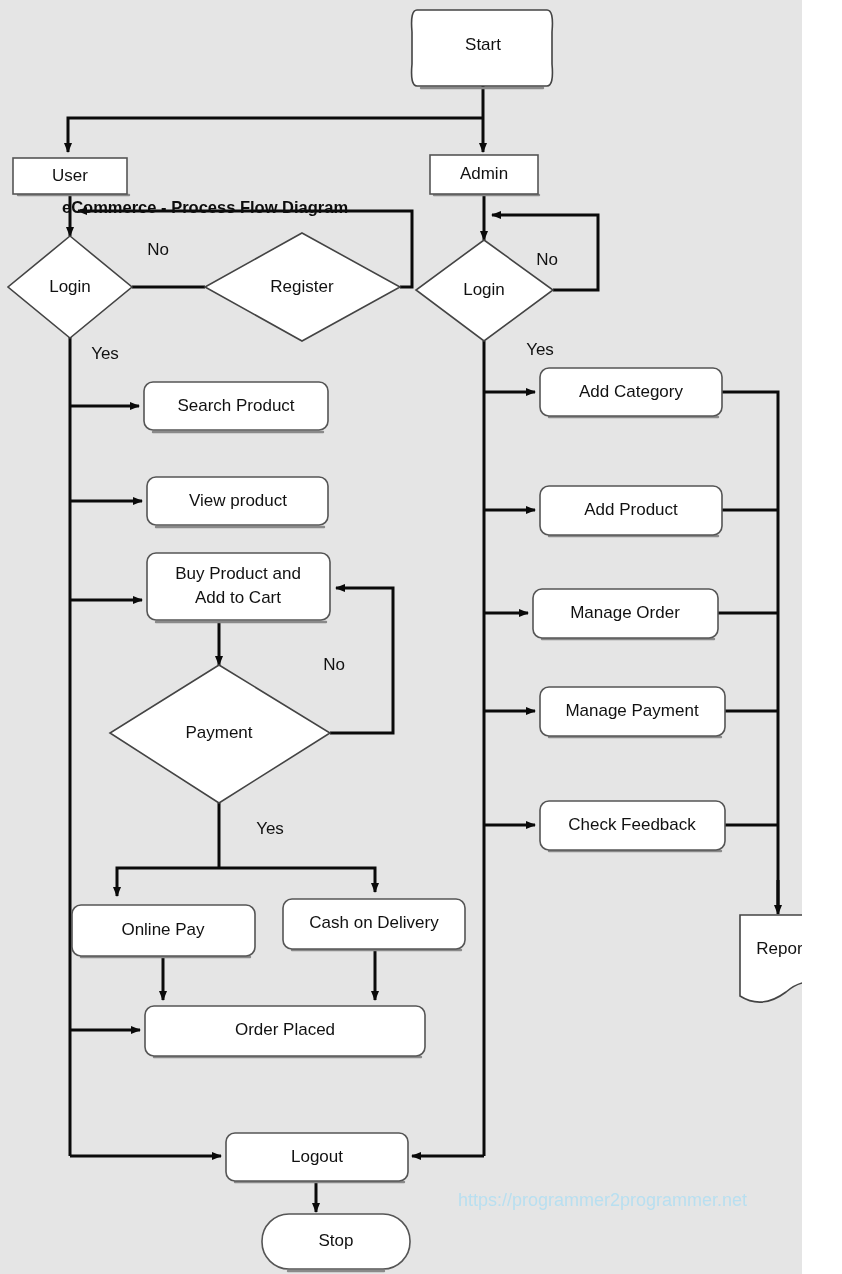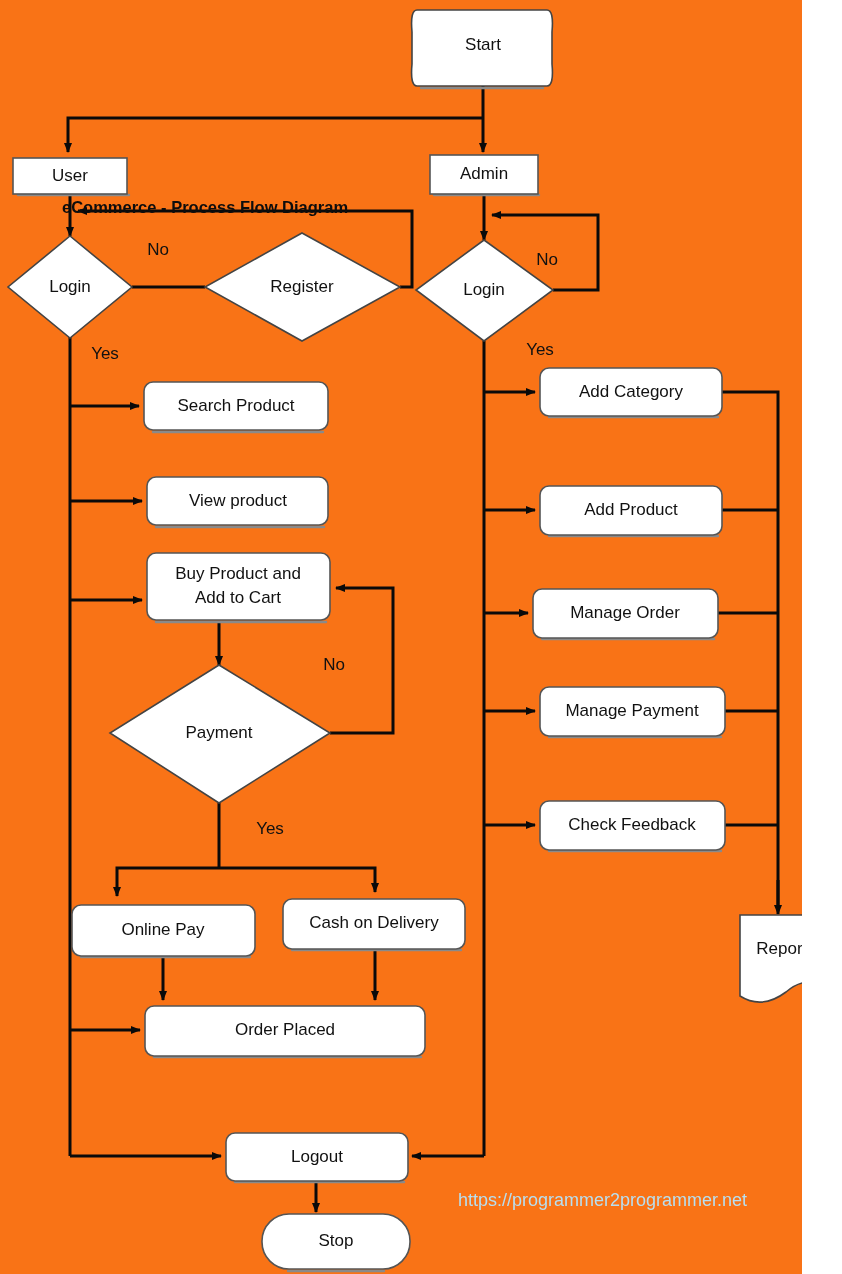--- a/index.html
+++ b/index.html
@@ -8,21 +8,21 @@
     padding: 0;
     background: #ffffff;
   }
   body {
     font-family: "Liberation Sans", sans-serif;
   }
   #canvas {
     position: relative;
     width: 802px;
     height: 1274px;
-    background: #f97316;
+    background: #e5e5e5;
     overflow: hidden;
     text-align: right;
   }
   #flow-svg {
     position: absolute;
     top: 0;
     left: 0;
     width: 842px;
     height: 1274px;
   }

